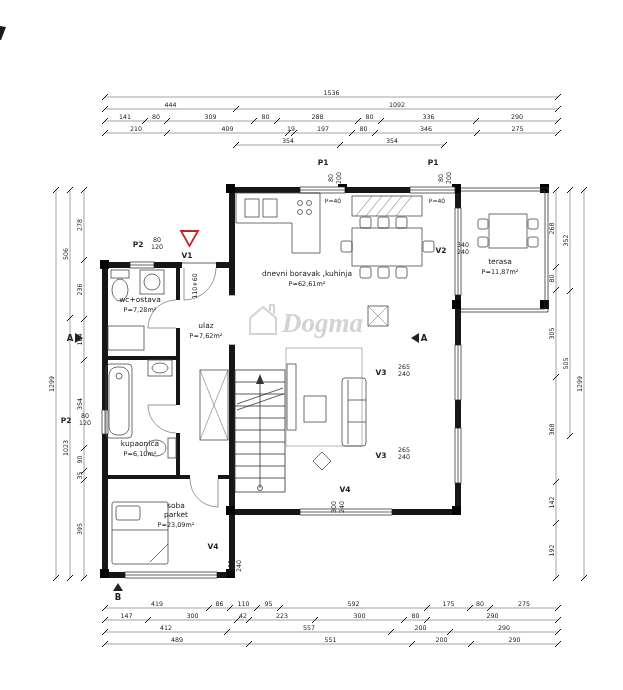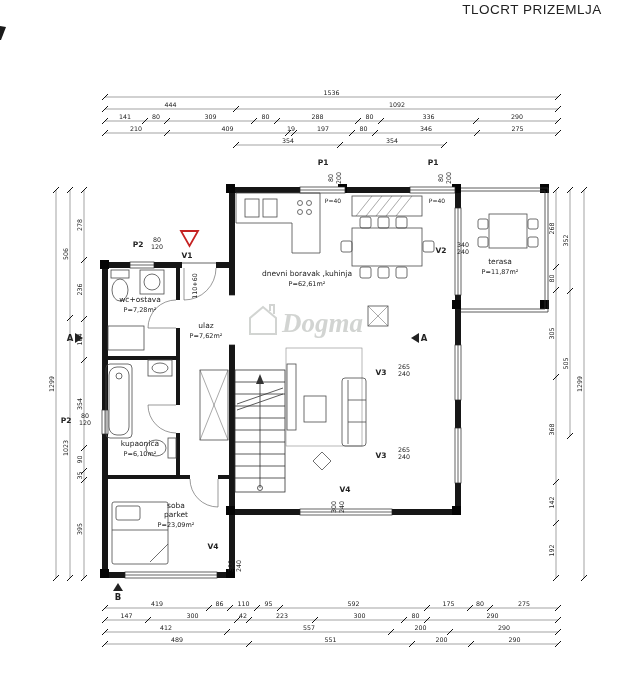--- a/index.html
+++ b/index.html
@@ -35,21 +35,20 @@
   .wm-text{font-family:"Liberation Serif",serif;font-style:italic;font-weight:bold;
            font-size:27px;fill:#c7cac7;}
   .ent{stroke:#c52222;stroke-width:1.8;fill:none;}
 </style>
 </head>
 <body>
 
 <div class="page">
 
   <div class="titleblock">
-    <div class="t1">TLOCRT PRIZEMLJA</div>
   </div>
 
   <svg class="plan-svg" width="623" height="690" viewBox="0 0 623 690">
 
     <polygon points="0,26 6,27 1,40 0,40" fill="#1a1a1a"></polygon>
 
     <g id="g-dims">
         <line x1="105" y1="97" x2="558" y2="97" class="dl"></line>
         <line x1="102" y1="100" x2="108" y2="94" class="tick"></line>
         <text x="331.5" y="95" class="dim">1536</text>

